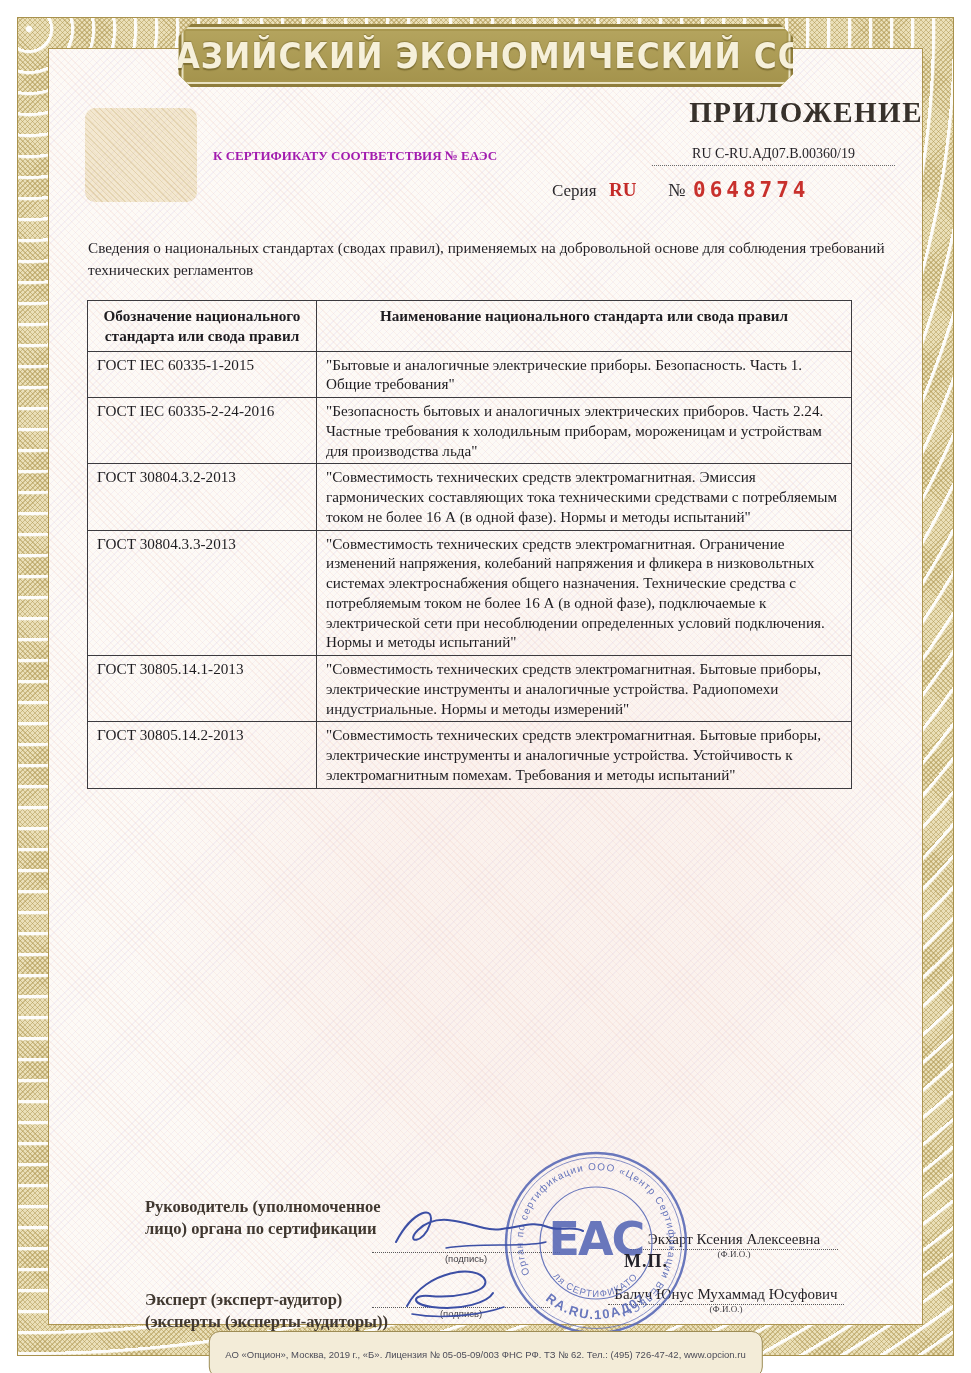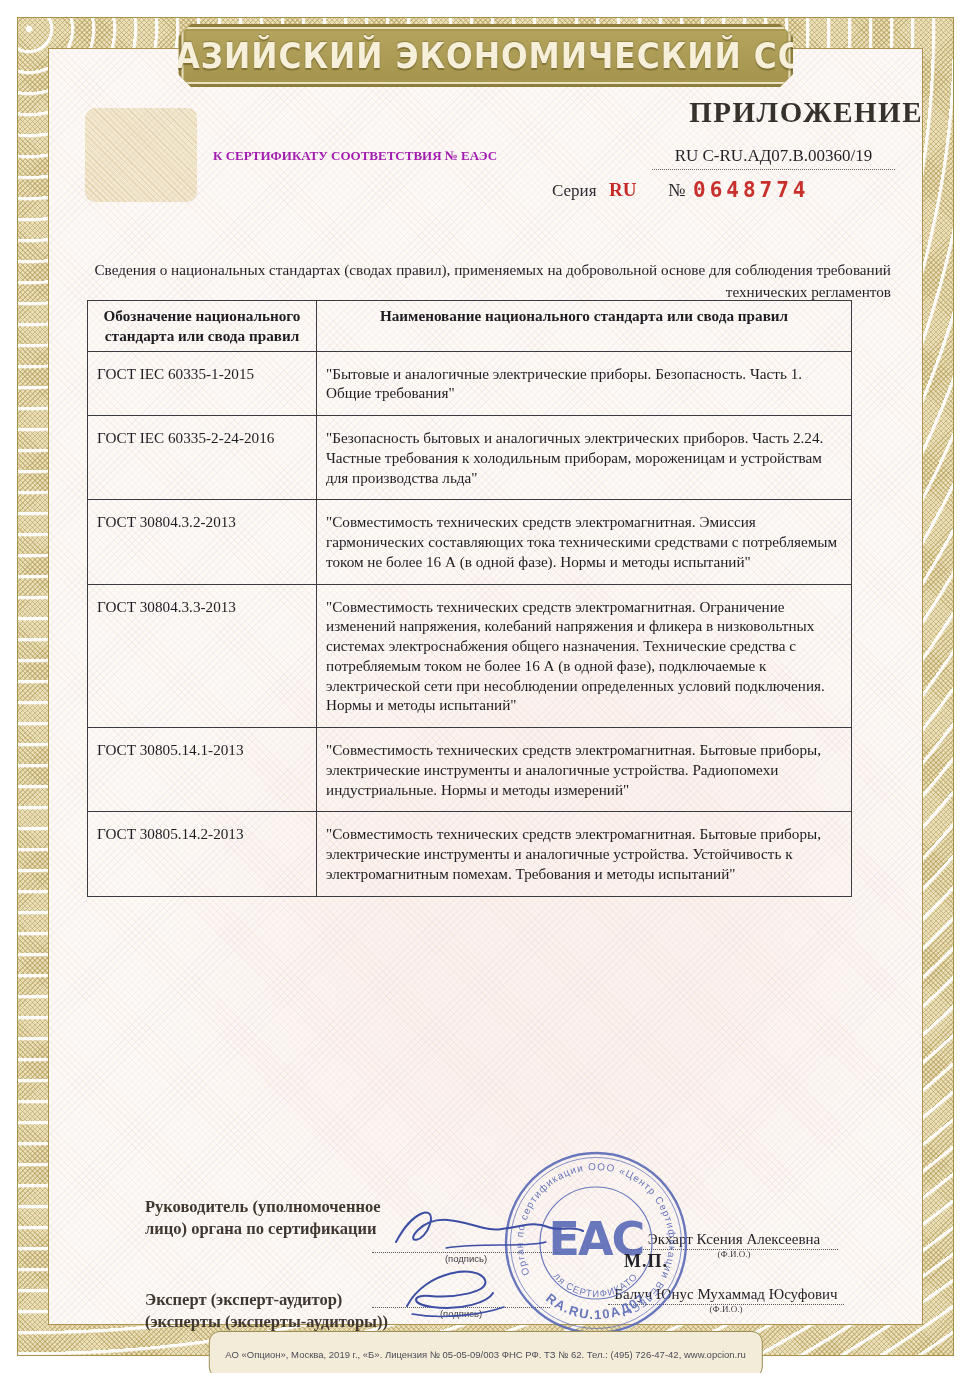--- a/index.html
+++ b/index.html
@@ -51,44 +51,44 @@
   .doc-title{
     position:absolute;top:96px;left:48px;right:48px;text-align:right;
     font-size:29px;font-weight:bold;letter-spacing:1.5px;color:#37312b;
   }
   .subtitle{
     position:absolute;top:148px;left:213px;
     font-size:13px;font-weight:bold;color:#a21caf;white-space:nowrap;
   }
   .cert-number{
     position:absolute;top:146px;left:652px;width:243px;
-    font-size:17px;color:#211f24;text-align:center;
+    font-size:14px;color:#211f24;text-align:center;
     border-bottom:1px dotted #6b6b6b;padding-bottom:3px;white-space:nowrap;
   }
   .series-line{position:absolute;top:178px;left:0;width:100%;height:30px;}
   .series-label{position:absolute;left:552px;top:3px;font-size:17px;color:#2c2a2e;}
   .series-value{position:absolute;left:609px;top:1px;font-size:19px;font-weight:bold;color:#c42a28;}
   .number-sign{position:absolute;left:668px;top:2px;font-size:18px;color:#2c2a2e;}
   .form-number{
     position:absolute;left:693px;top:0;
     font-family:"DejaVu Sans Mono",monospace;font-weight:bold;font-size:21px;
     letter-spacing:4px;color:#c8302c;
   }
   .intro{
-    position:absolute;top:237px;left:88px;right:80px;text-align:right;
-    font-size:15.2px;line-height:1.42;color:#211f24;margin-top:22px;
+    position:absolute;top:237px;left:88px;right:80px;text-align:left;
+    font-size:15.2px;line-height:1.42;color:#211f24;
   }
   
   .std-table{
     position:absolute;top:300px;left:87px;width:765px;
     border-collapse:collapse;table-layout:fixed;
     font-size:15.2px;color:#1d1c20;
   }
   .std-table th,.std-table td{
-    border:1px solid #3c3b3f;padding:12px 9px;line-height:1.3;
+    border:1px solid #3c3b3f;padding:3px 9px;line-height:1.3;
     vertical-align:top;text-align:left;background:transparent;
   }
   .std-table th{font-weight:bold;text-align:center;padding:5px 8px;}
   .std-table th.code-col{width:212px;vertical-align:middle;}
   
   .sig-label{
     position:absolute;left:145px;width:262px;
     font-size:16.5px;font-weight:bold;color:#403830;line-height:1.32;
   }
   .sig-label.head{top:1196px;}

